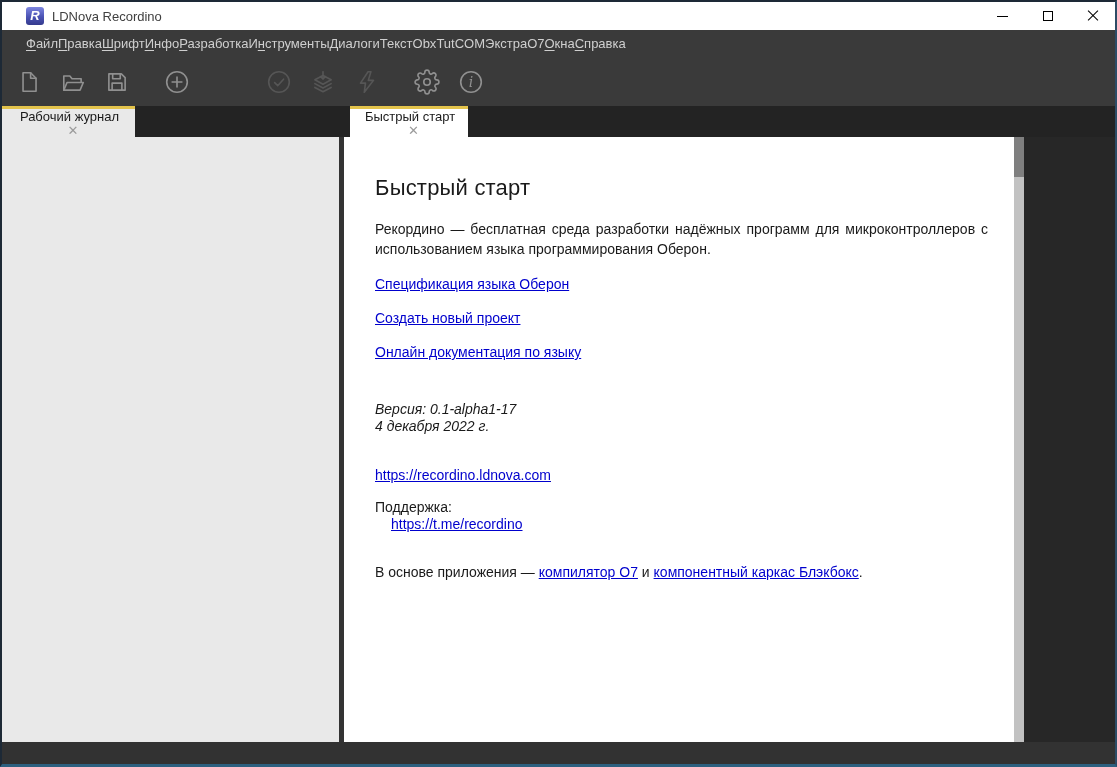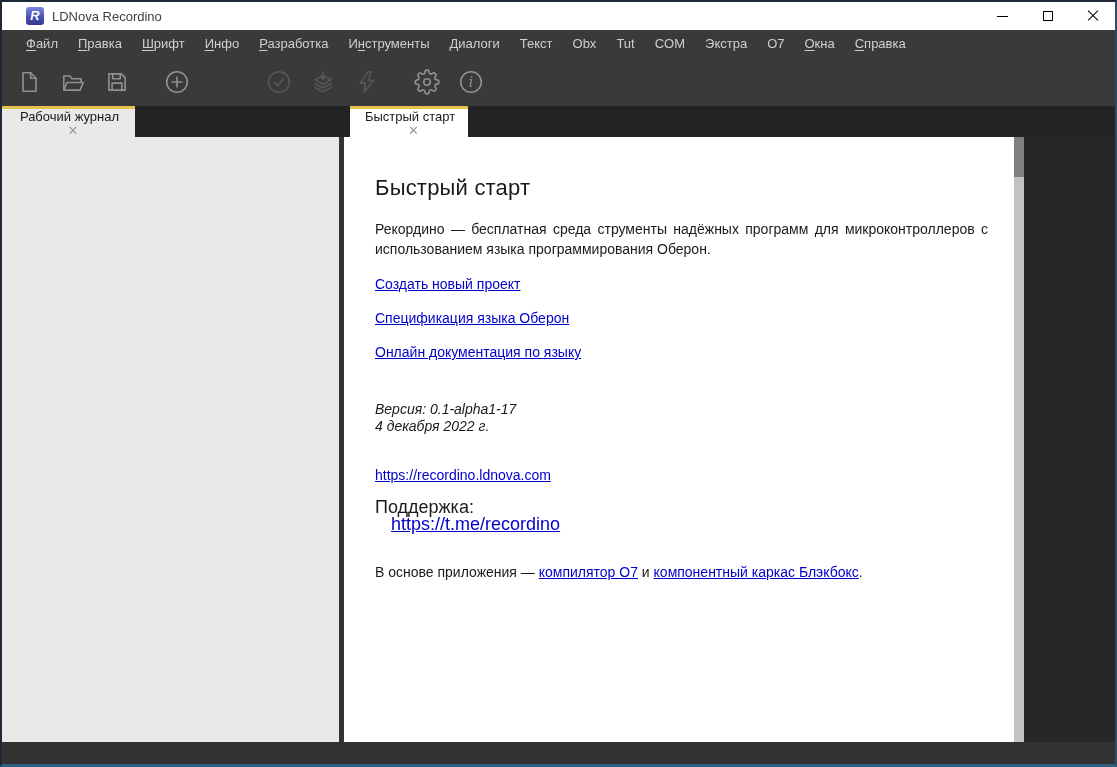--- a/index.html
+++ b/index.html
@@ -29,21 +29,21 @@
   .glyph-close { position:relative; width:12px; height:12px; }
   .glyph-close::before,.glyph-close::after {
     content:""; position:absolute; left:-1px; top:5px; width:14px; height:1px; background:#000;
   }
   .glyph-close::before { transform:rotate(45deg); }
   .glyph-close::after  { transform:rotate(-45deg); }
 
   
   .menubar {
     height:27px; background:#3a3a3a; display:flex; align-items:center;
-    padding-left:24px; column-gap:20px; font-size:13px; color:#cfcfcf;
+    padding-left:24px; font-size:13px; color:#cfcfcf;
   }
   .menu-item { white-space:nowrap; cursor:default; }
   .menu-item u { text-decoration:underline; text-underline-offset:2px; }
 
   
   .toolbar { height:49px; background:#3a3a3a; display:flex; align-items:center; padding-left:14px; }
   .tbtn { width:26px; height:26px; margin-right:18px; background:none; border:none; padding:0;
           color:#909090; display:flex; align-items:center; justify-content:center; }
   .tbtn.disabled { color:#565656; }
   .tbtn svg { width:26px; height:26px; display:block; }
@@ -74,21 +74,21 @@
   .qs-heading { font-size:22px; font-weight:500; letter-spacing:0.2px; }
   .qs-intro { margin-top:18px; font-size:14px; line-height:20px; text-align:justify; }
   a, .link { color:#0000cd; text-decoration:underline; cursor:pointer; }
   .qs-links { margin-top:16px; }
   .qs-links .link { display:inline-block; font-size:14px; }
   .qs-links div { margin-bottom:16px; }
   .qs-version { margin-top:40px; font-size:14px; line-height:17px;font-style:italic; }
   .qs-site { margin-top:32px; font-size:14px;text-decoration:underline; }
   .qs-feedback { margin-top:16px; font-size:14px; line-height:16px; }
   .indent { margin-left:16px; margin-top:1px; }
-  .qs-support { margin-top:16px; font-size:18px; line-height:16px; }
+  .qs-support { margin-top:16px; font-size:14px; line-height:16px; }
   .qs-footer { margin-top:32px; font-size:14px; }
 
   
   .bottomstrip { height:22px; background:#323232; }
 </style>
 </head>
 <body>
 
 <div class="window">
 
@@ -196,25 +196,25 @@
       <span class="tab-close">✕</span>
     </div>
   </div>
 
   <div class="content">
     <div class="pane-left"></div>
     <div class="splitter"></div>
 
     <div class="pane-right">
       <div class="qs-heading">Быстрый старт</div>
-      <div class="qs-intro">Рекордино — бесплатная среда струменты надёжных программ для микроконтроллеров с использованием языка программирования Оберон.</div>
+      <div class="qs-intro">Рекордино — бесплатная среда разработки надёжных программ для микроконтроллеров с использованием языка программирования Оберон.</div>
 
       <div class="qs-links">
+        <div><span class="link">Спецификация языка Оберон</span></div>
         <div><span class="link">Создать новый проект</span></div>
-        <div><span class="link">Спецификация языка Оберон</span></div>
         <div><span class="link">Онлайн документация по языку</span></div>
       </div>
 
       <div class="qs-version">
         <div>Версия: 0.1-alpha1-17</div>
         <div>4 декабря 2022 г.</div>
       </div>
 
       <div class="qs-site">
         <span class="link">https://recordino.ldnova.com</span>

